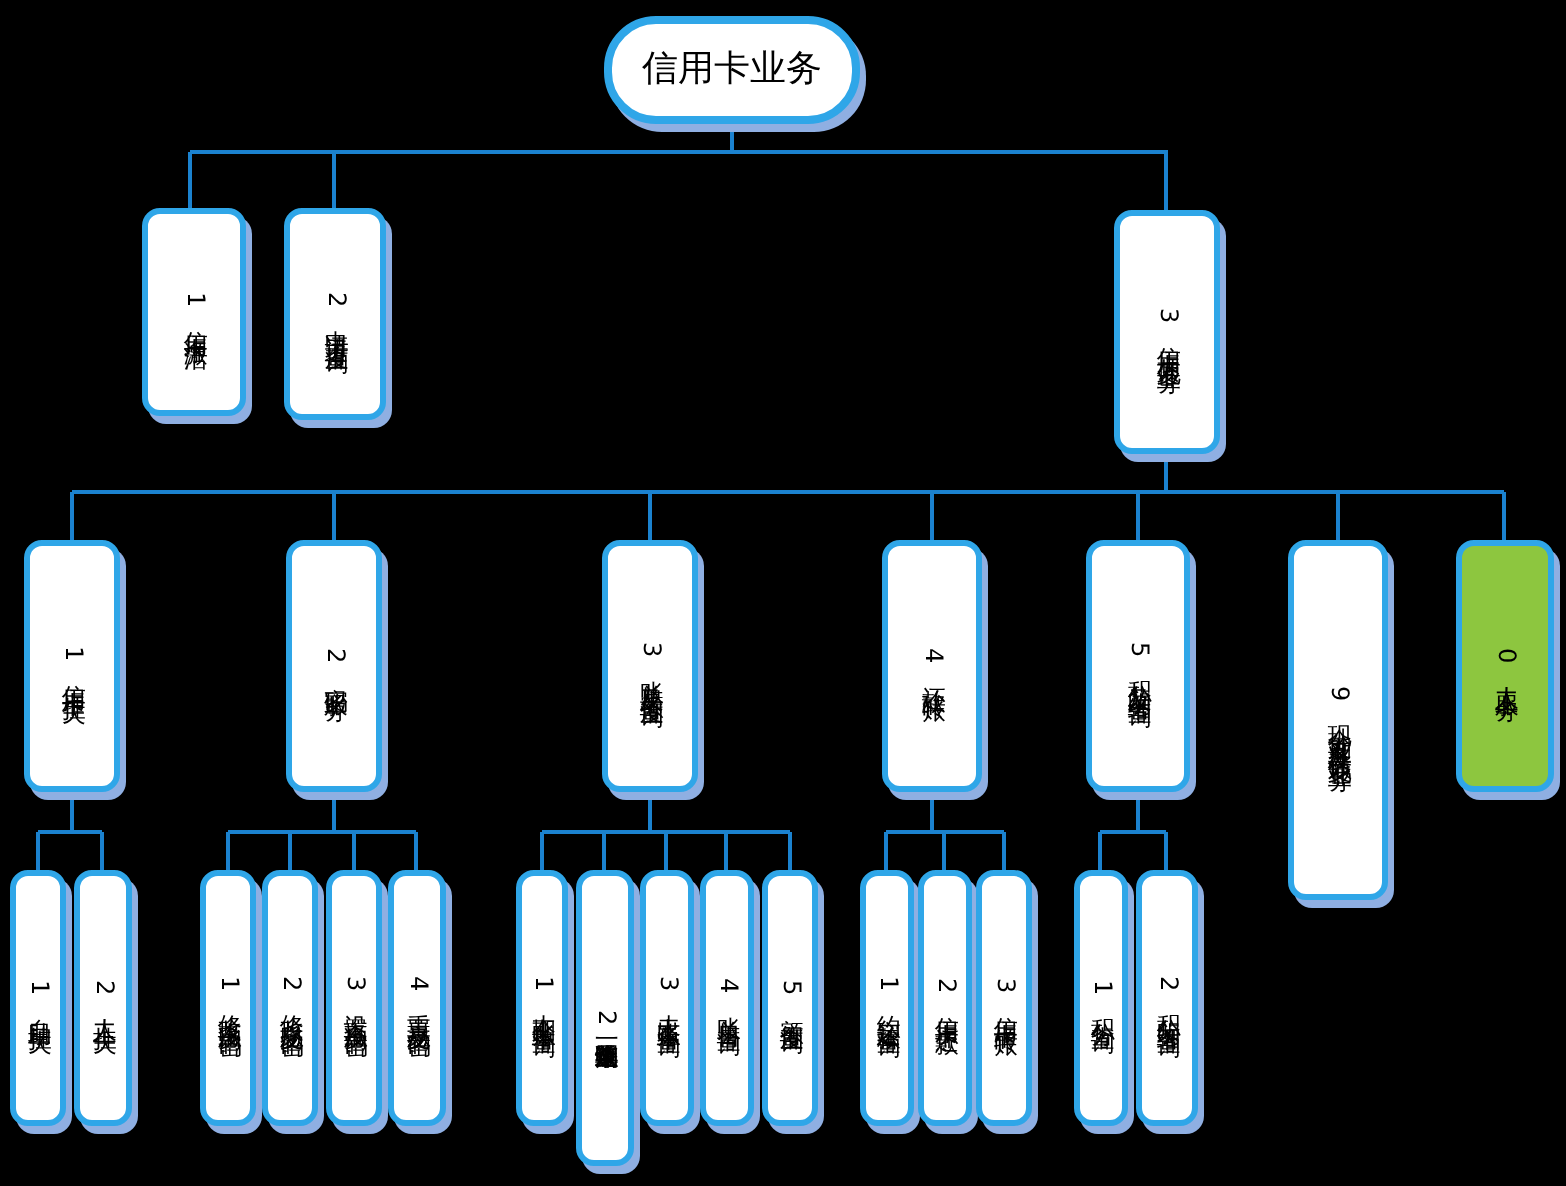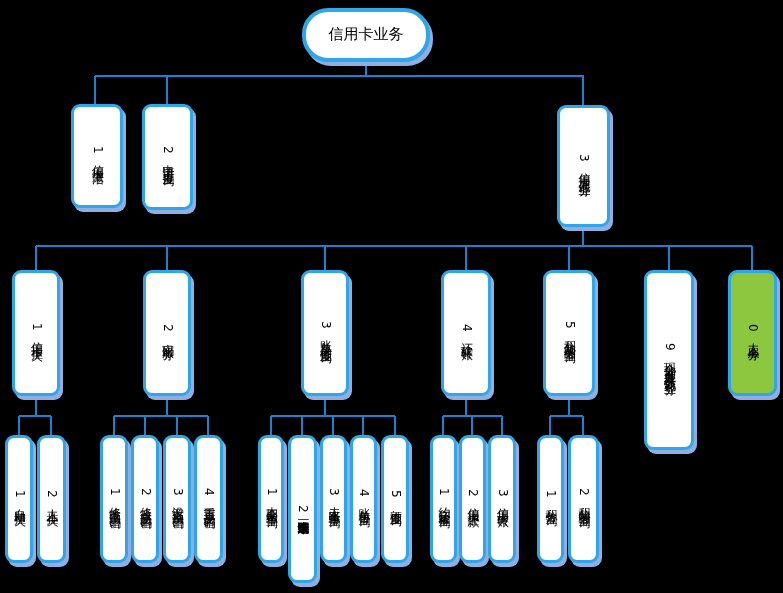--- a/index.html
+++ b/index.html
@@ -42,21 +42,21 @@
     box-shadow:3px 4px 0 var(--shadow);
     color:var(--text);
     display:flex;
     align-items:center;
     justify-content:center;
     font-size:12px;
     line-height:1.15;
     text-align:center;
   }
   .node.root{
-    font-size:15px;
+    font-size:18px;
     border-radius:26px;
     border-width:4px;
   }
   .node.v span{
     writing-mode:vertical-lr;
     text-orientation:mixed;
     letter-spacing:2px;
     white-space:nowrap;
   }
   .node.v.tight span{

